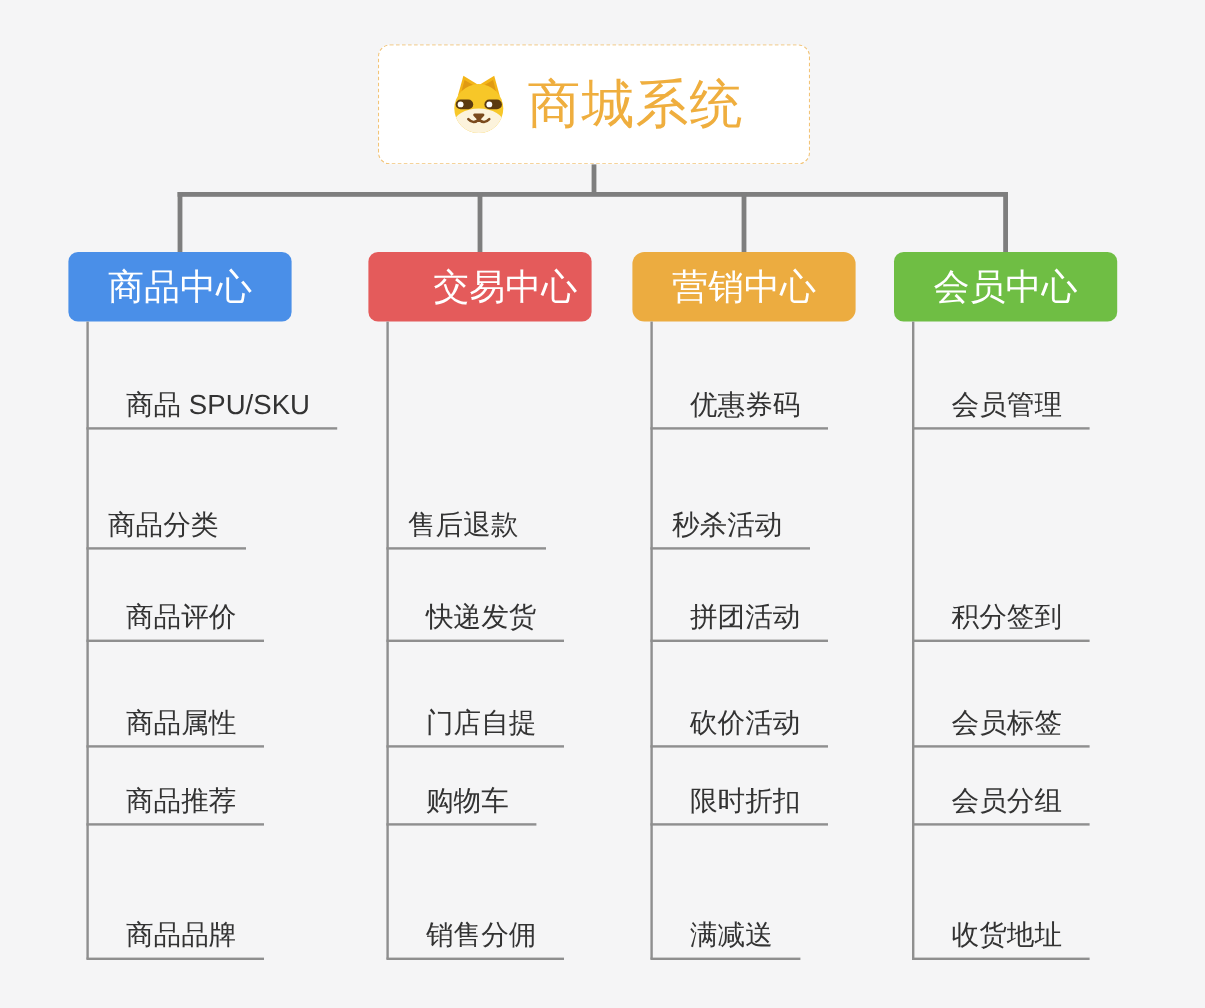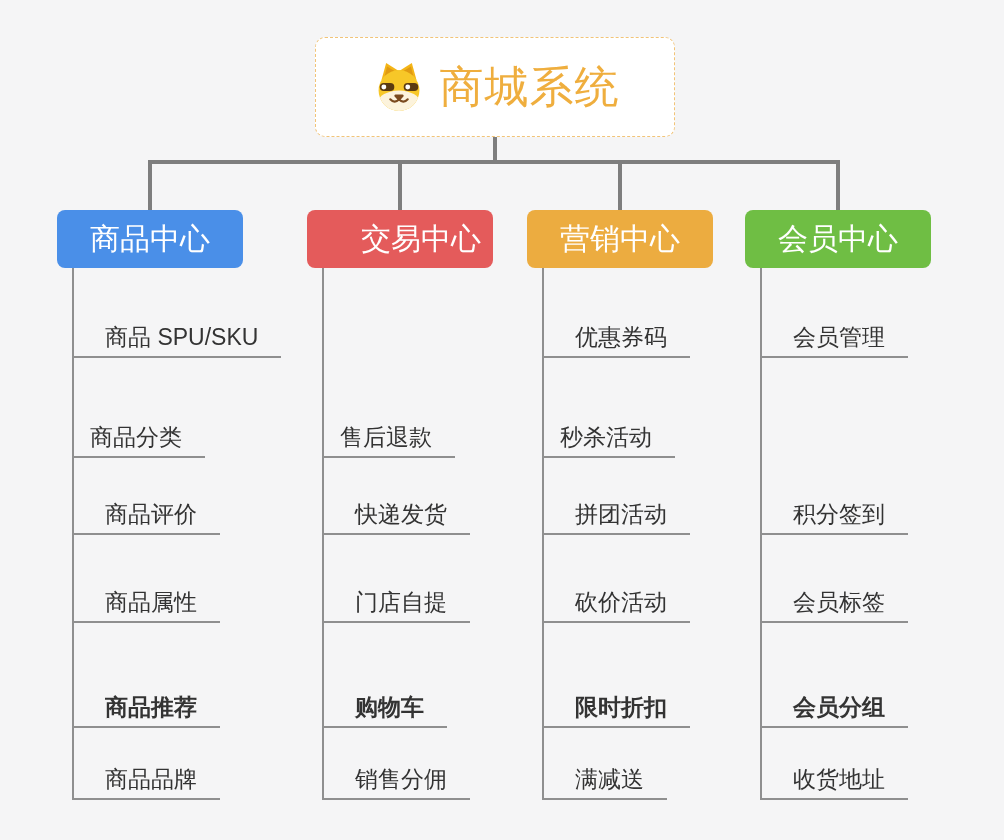--- a/index.html
+++ b/index.html
@@ -65,21 +65,21 @@
     position:absolute; left:15px;
     white-space:nowrap;
     font-size:23px; color:#333333;
     line-height:34px;
     padding:0 23px 2px 33px;
     border-bottom:2px solid #8f8f8f;
     cursor:pointer;
   }
   .item-0 { top:110px; } .item-1 { top:210px;padding-left:18px; }
   .item-2 { top:287px; } .item-3 { top:375px; }
-  .item-4 { top:480px;font-weight:bold; } .item-5 { top:552px; }
+  .item-4 { top:440px; } .item-5 { top:552px; }
 </style>
 </head>
 <body>
 
 <div class="stage">
 
   <div class="root-node">
     <svg class="dog-icon" viewBox="0 0 48 48" aria-hidden="true">
       <path d="M9 18 L13 3.5 L23.5 10 Z" fill="#f4b517"></path>
       <path d="M11.5 15.5 L13.8 6.5 L20.5 10.5 Z" fill="#e09a12"></path>
@@ -124,21 +124,21 @@
     <div class="branch-header" style="background-color: rgb(228, 91, 91); padding-left: 42px;">交易中心</div>
     <div class="branch-vline"></div>
     <div class="item item-1">售后退款</div>
     <div class="item item-2">快递发货</div>
     <div class="item item-3">门店自提</div>
     <div class="item item-4">购物车</div>
     <div class="item item-5">销售分佣</div>
   </div>
 
   <div class="branch branch-2">
-    <div class="branch-header" style="background-color: rgb(236, 172, 64);">营销中心</div>
+    <div class="branch-header" style="background-color: rgb(236, 172, 64); border-radius: 10px;">营销中心</div>
     <div class="branch-vline"></div>
     <div class="item item-0">优惠券码</div>
     <div class="item item-1">秒杀活动</div>
     <div class="item item-2">拼团活动</div>
     <div class="item item-3">砍价活动</div>
     <div class="item item-4">限时折扣</div>
     <div class="item item-5">满减送</div>
   </div>
 
   <div class="branch branch-3">

